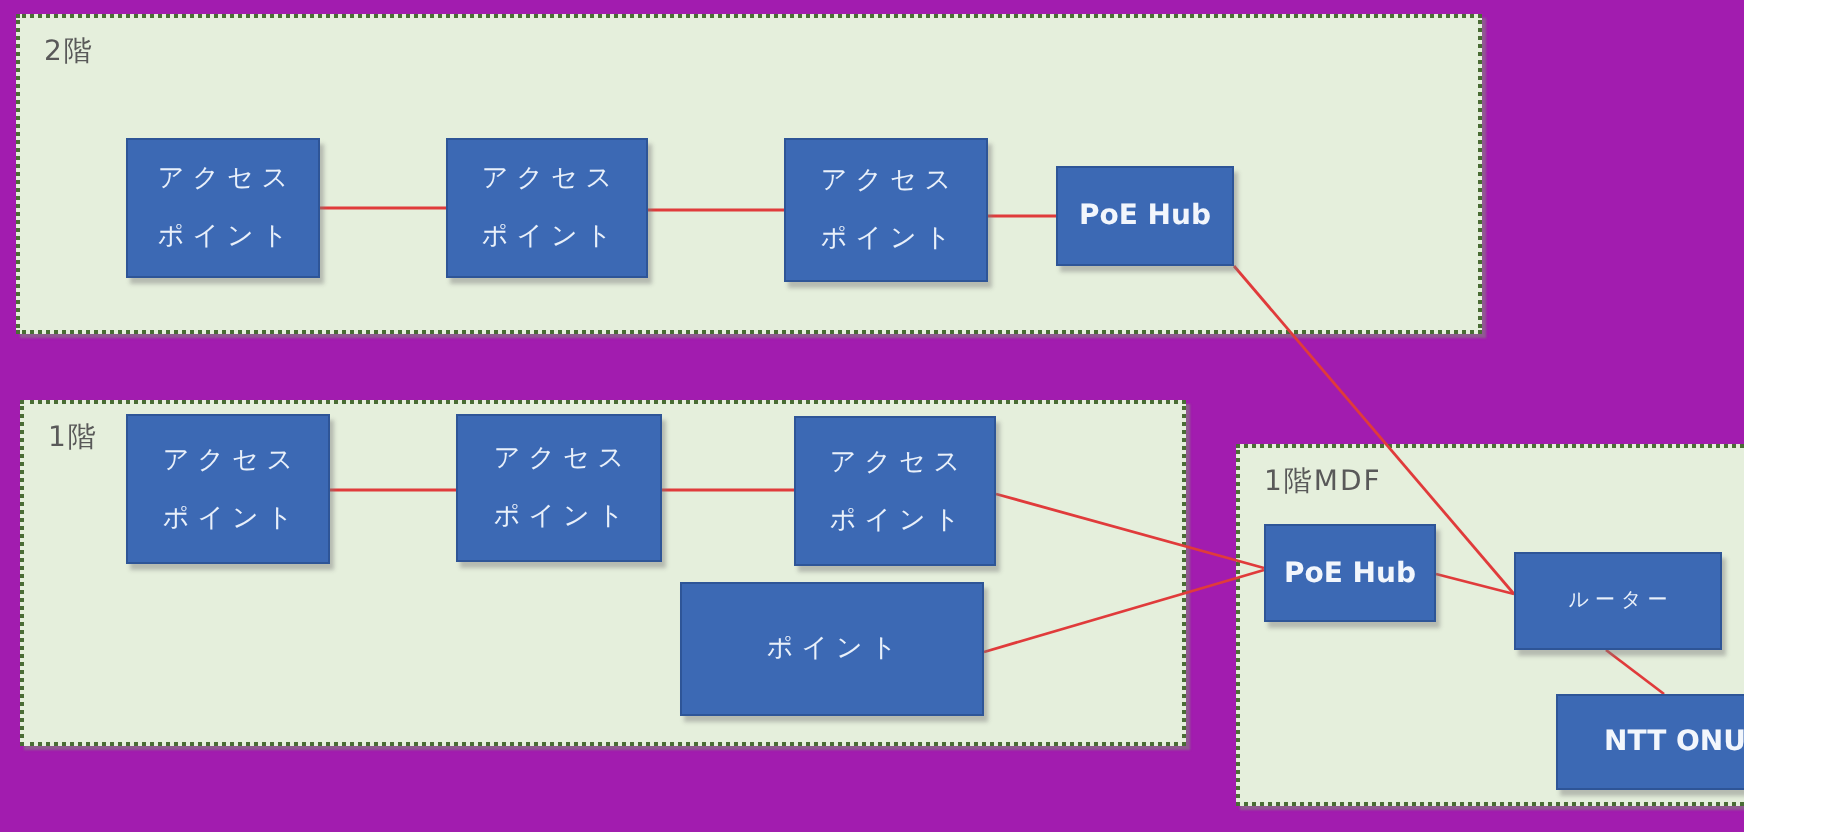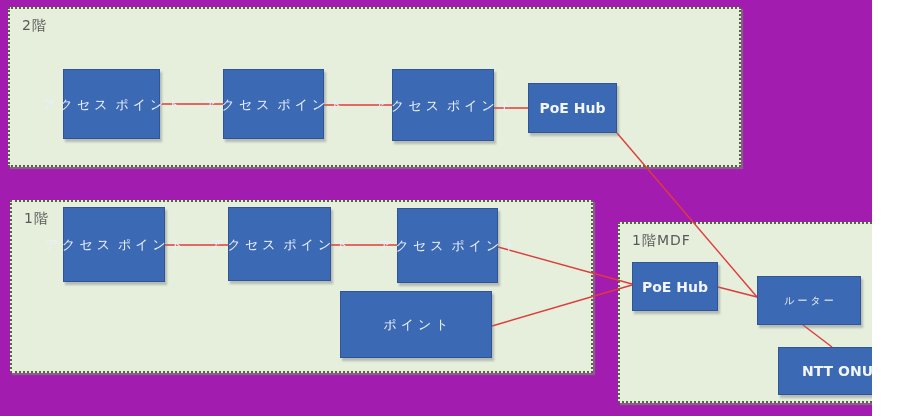--- a/index.html
+++ b/index.html
@@ -36,20 +36,21 @@
     pointer-events: none;
   }
   .node {
     position: absolute;
     box-sizing: border-box;
     background: #3c69b4;
     border: 1px solid #2e5597;
     box-shadow: 2px 3px 2px rgba(125,125,125,0.45);
     color: #e9f0fa;
     display: flex;
+    flex-direction: column;
     align-items: center;
     justify-content: center;
     text-align: center;
     z-index: 10;
   }
   .node .txt {
     font-size: 13px;
     letter-spacing: 4px;
     text-indent: 4px;
     line-height: 29px;

